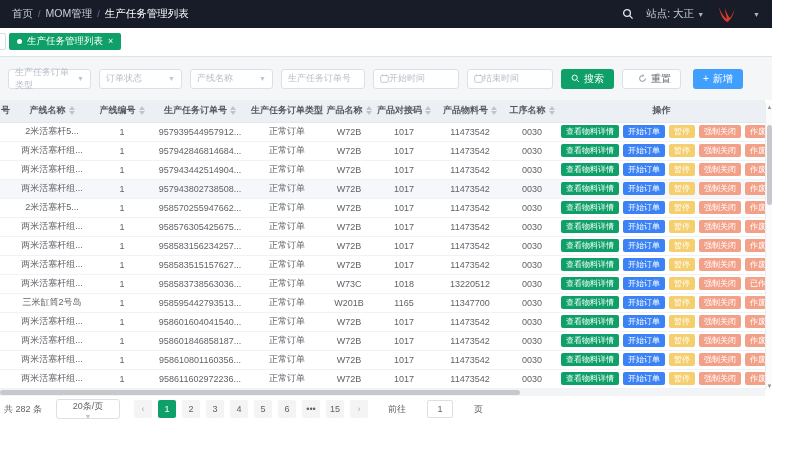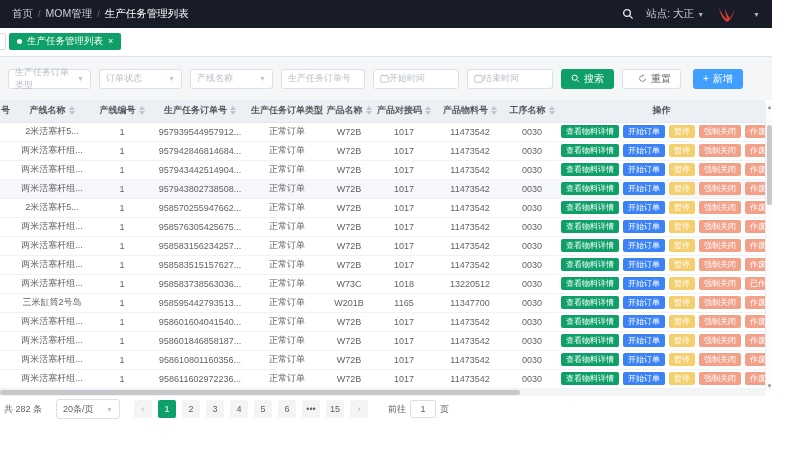--- a/index.html
+++ b/index.html
@@ -66,26 +66,26 @@
     border-left:1px solid #ededed; }
   .vthumb { position:absolute; left:1px; top:22px; width:5px; height:80px; background:#c6c8cb; border-radius:3px; }
   .varrow { position:absolute; left:0; width:7px; font-size:6px; color:#8a8f98; text-align:center; }
   .hscroll { position:absolute; left:0; top:389px; width:765px; height:7px; background:#f3f4f5; }
   .hthumb { position:absolute; left:0; top:1px; width:520px; height:5px; background:#c6c8cb; border-radius:3px; }
 
   
   .pager { position:absolute; left:0; top:398px; width:772px; height:22px; display:flex;
     align-items:center; gap:6px; font-size:9px; color:#606266; padding:0 4px; }
   .size-sel { width:64px; height:20px; background:#fff; border:1px solid #dcdfe6; border-radius:3px;
-    display:flex; align-items:center; justify-content:space-between; padding:0 6px; margin:0 8px; color:#606266; }
+    display:flex; align-items:center; justify-content:space-between; padding:0 6px; margin:0 8px; color:#606266;flex-direction:column; }
   .pbtn { min-width:18px; height:18px; background:#f4f4f5; border-radius:2px; display:flex;
     align-items:center; justify-content:center; color:#606266; padding:0 3px; cursor:default; }
   .pbtn.active { background:#0fa06a; color:#fff; }
   .pbtn.nav { color:#a8abb2; }
-  .goto { display:flex; align-items:center; gap:4px; margin-left:14px;justify-content:flex-end; }
+  .goto { display:flex; align-items:center; gap:21px; margin-left:14px;justify-content:flex-end; }
   .goto-input { width:26px; height:18px; border:1px solid #dcdfe6; border-radius:2px;
     text-align:center; font-size:9px; color:#606266; background:#fff; }
 
   svg { display:block; }
 </style>
 </head>
 <body>
 
 <div id="app">
 

